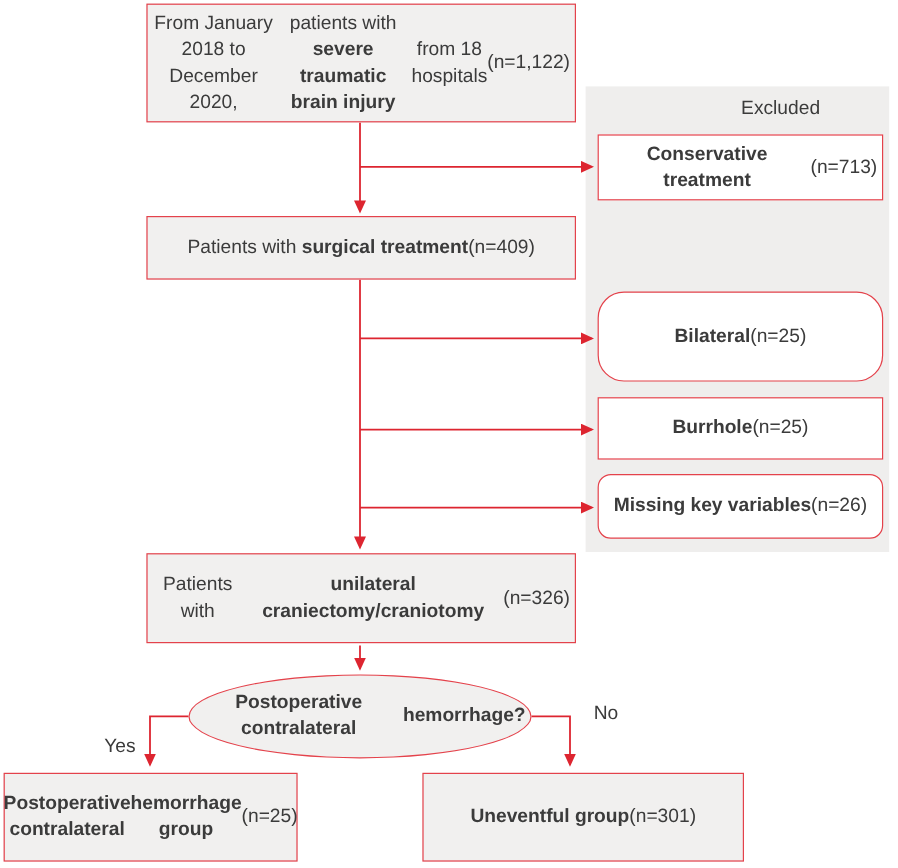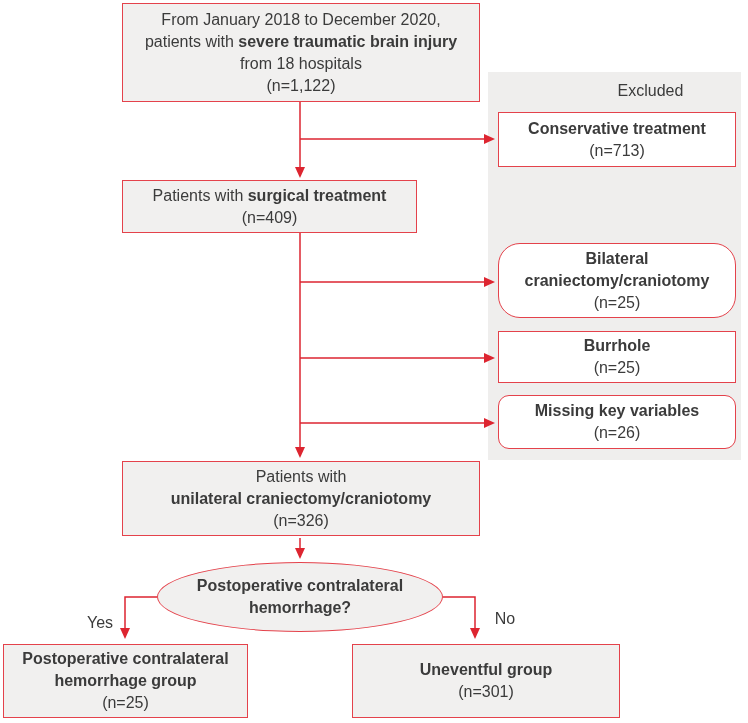--- a/index.html
+++ b/index.html
@@ -12,39 +12,39 @@
   }
   html,body{margin:0;padding:0;background:#ffffff;}
   body{font-family:"Liberation Sans", sans-serif;color:var(--text_color);}
   .canvas{position:relative;width:748px;height:723px;background:#ffffff;overflow:hidden;}
   .connectors{position:absolute;left:0;top:0;width:748px;height:723px;pointer-events:none;z-index:2;}
   .connector{stroke:var(--line_red);stroke-width:1.5;fill:none;marker-end:url(#arrowhead);}
   .ah{fill:var(--line_red);}
   .panel{position:absolute;left:488px;top:72px;width:253px;height:388px;background:var(--panel_fill);z-index:1;}
   .panel-title{position:absolute;left:488px;top:80px;width:253px;text-align:center;font-size:16px;line-height:22px;z-index:3;padding-left:36px;}
   .node{position:absolute;box-sizing:border-box;border:1.5px solid var(--border_red);
-        display:flex;flex-direction:column;justify-content:center;align-items:center;
+        display:flex;flex-direction:row;justify-content:center;align-items:center;
         text-align:center;font-size:16px;line-height:22px;z-index:3;padding:2px 4px;}
   .gray{background:var(--node_fill);}
   .white{background:var(--white);}
   .node b, .node strong{font-weight:700;}
   .ellipse{border-radius:50%;}
   .n-enrollment{left:122px;top:3px;width:358px;height:99px;}
-  .n-surgical{left:122px;top:180px;width:295px;height:53px;}
+  .n-surgical{left:122px;top:180px;width:358px;height:53px;}
   .n-unilateral{left:122px;top:461px;width:358px;height:75px;}
   .n-decision{left:157px;top:562px;width:286px;height:70px;}
   .n-hem-group{left:3px;top:644px;width:245px;height:74px;}
   .n-uneventful{left:352px;top:644px;width:268px;height:74px;}
   .x-conservative{left:498px;top:112px;width:238px;height:55px;}
   .x-bilateral{left:498px;top:243px;width:238px;height:75px;border-radius:22px;}
   .x-burrhole{left:498px;top:331px;width:238px;height:52px;}
   .x-missing{left:498px;top:395px;width:238px;height:54px;border-radius:11px;}
   .branch-label{position:absolute;font-size:16px;line-height:22px;z-index:3;text-align:center;}
   .lbl-yes{left:79px;top:612px;width:42px;}
-  .lbl-no{left:484px;top:608px;width:42px;}
+  .lbl-no{left:484px;top:584px;width:42px;}
 </style>
 </head>
 <body>
 
 <div class="canvas">
 
   <div class="panel"></div>
   <div class="panel-title">Excluded</div>
 
   <svg class="connectors" viewBox="0 0 748 723">
@@ -101,21 +101,20 @@
     <div>(n=301)</div>
   </div>
 
   <div class="node white x-conservative">
     <div><b>Conservative treatment</b></div>
     <div>(n=713)</div>
   </div>
 
   <div class="node white x-bilateral">
     <div><b>Bilateral</b></div>
-    <div><b>craniectomy/craniotomy</b></div>
     <div>(n=25)</div>
   </div>
 
   <div class="node white x-burrhole">
     <div><b>Burrhole</b></div>
     <div>(n=25)</div>
   </div>
 
   <div class="node white x-missing">
     <div><b>Missing key variables</b></div>

